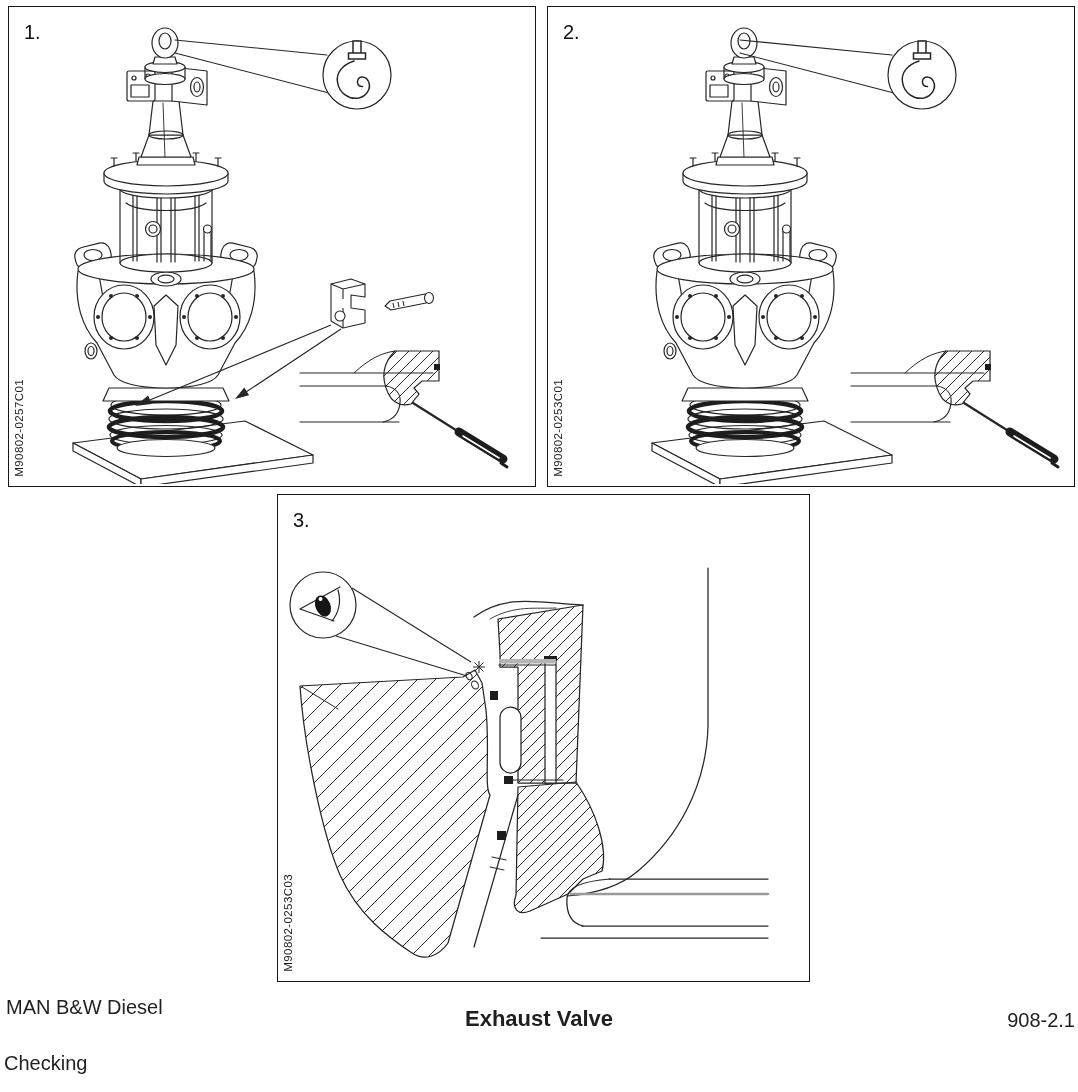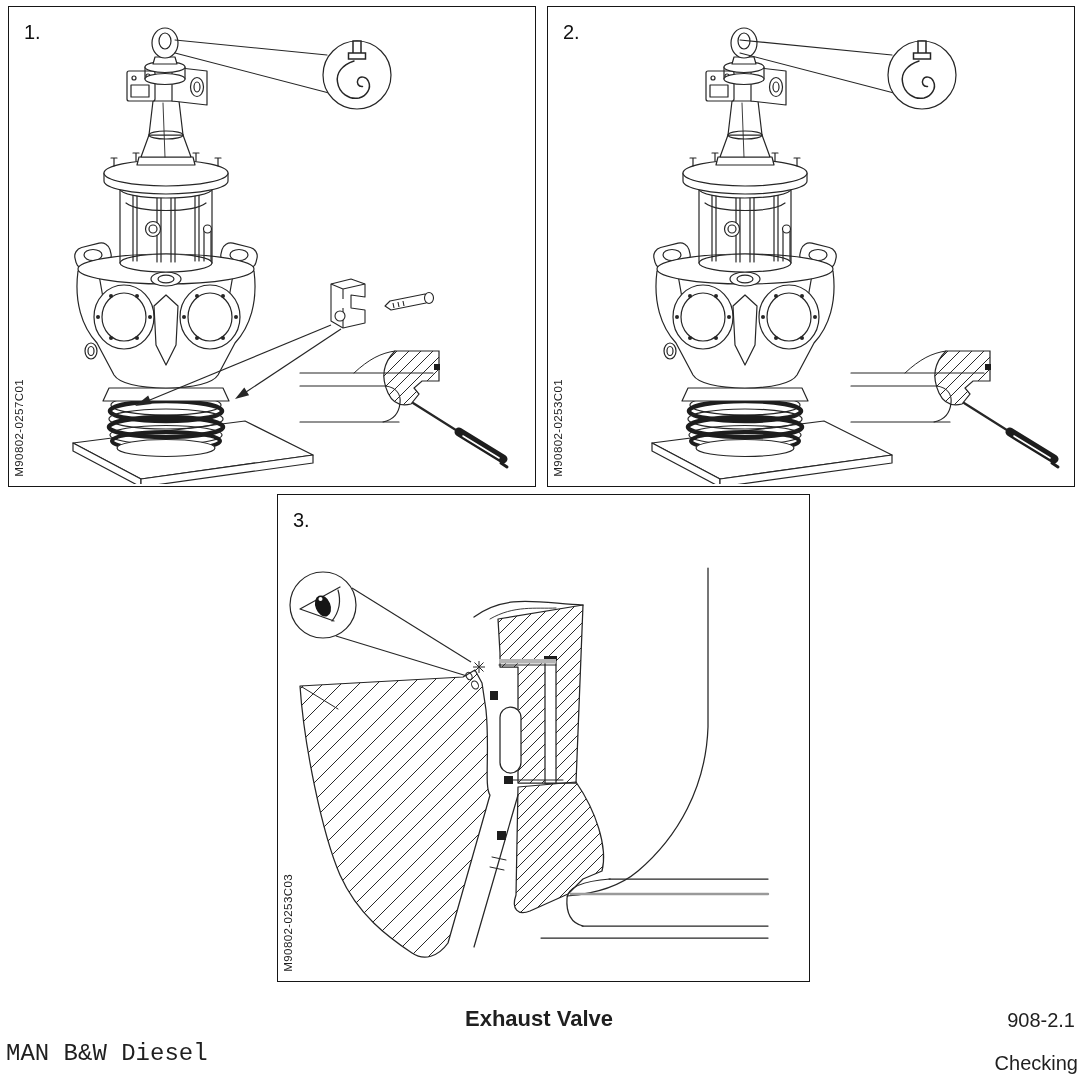--- a/index.html
+++ b/index.html
@@ -13,22 +13,22 @@
   .panel-code{
     position:absolute;left:4px;bottom:9px;z-index:3;
     writing-mode:vertical-rl;transform:rotate(180deg);
     font-size:11.5px;letter-spacing:.4px;color:#1c1c1c;white-space:nowrap;
   }
   #panel1{left:8px;top:6px;width:528px;height:481px;}
   #panel2{left:547px;top:6px;width:528px;height:481px;}
   #panel3{left:277px;top:494px;width:533px;height:488px;}
   .footer-title{position:absolute;left:0;right:0;top:1006px;text-align:center;font-size:22px;font-weight:bold;}
   .footer-section{position:absolute;right:3px;top:1009px;font-size:20px;font-weight:normal;}
-  .footer-company{position:absolute;left:6px;top:1040px;font-size:24px;font-family:Liberation Mono, monospace;}
-  .footer-sub{position:absolute;left:4px;right:0;top:1052px;text-align:right;font-size:20px;}
+  .footer-company{position:absolute;left:6px;top:996px;font-size:20px;}
+  .footer-sub{position:absolute;left:4px;right:0;top:1052px;text-align:left;font-size:20px;}
   .sprite{position:absolute;width:0;height:0;overflow:hidden;}
 </style>
 </head>
 <body>
 
 <div class="page">
 
   <svg class="sprite" aria-hidden="true">
     <defs>
       <pattern id="hatch12" width="12" height="12" patternUnits="userSpaceOnUse">

